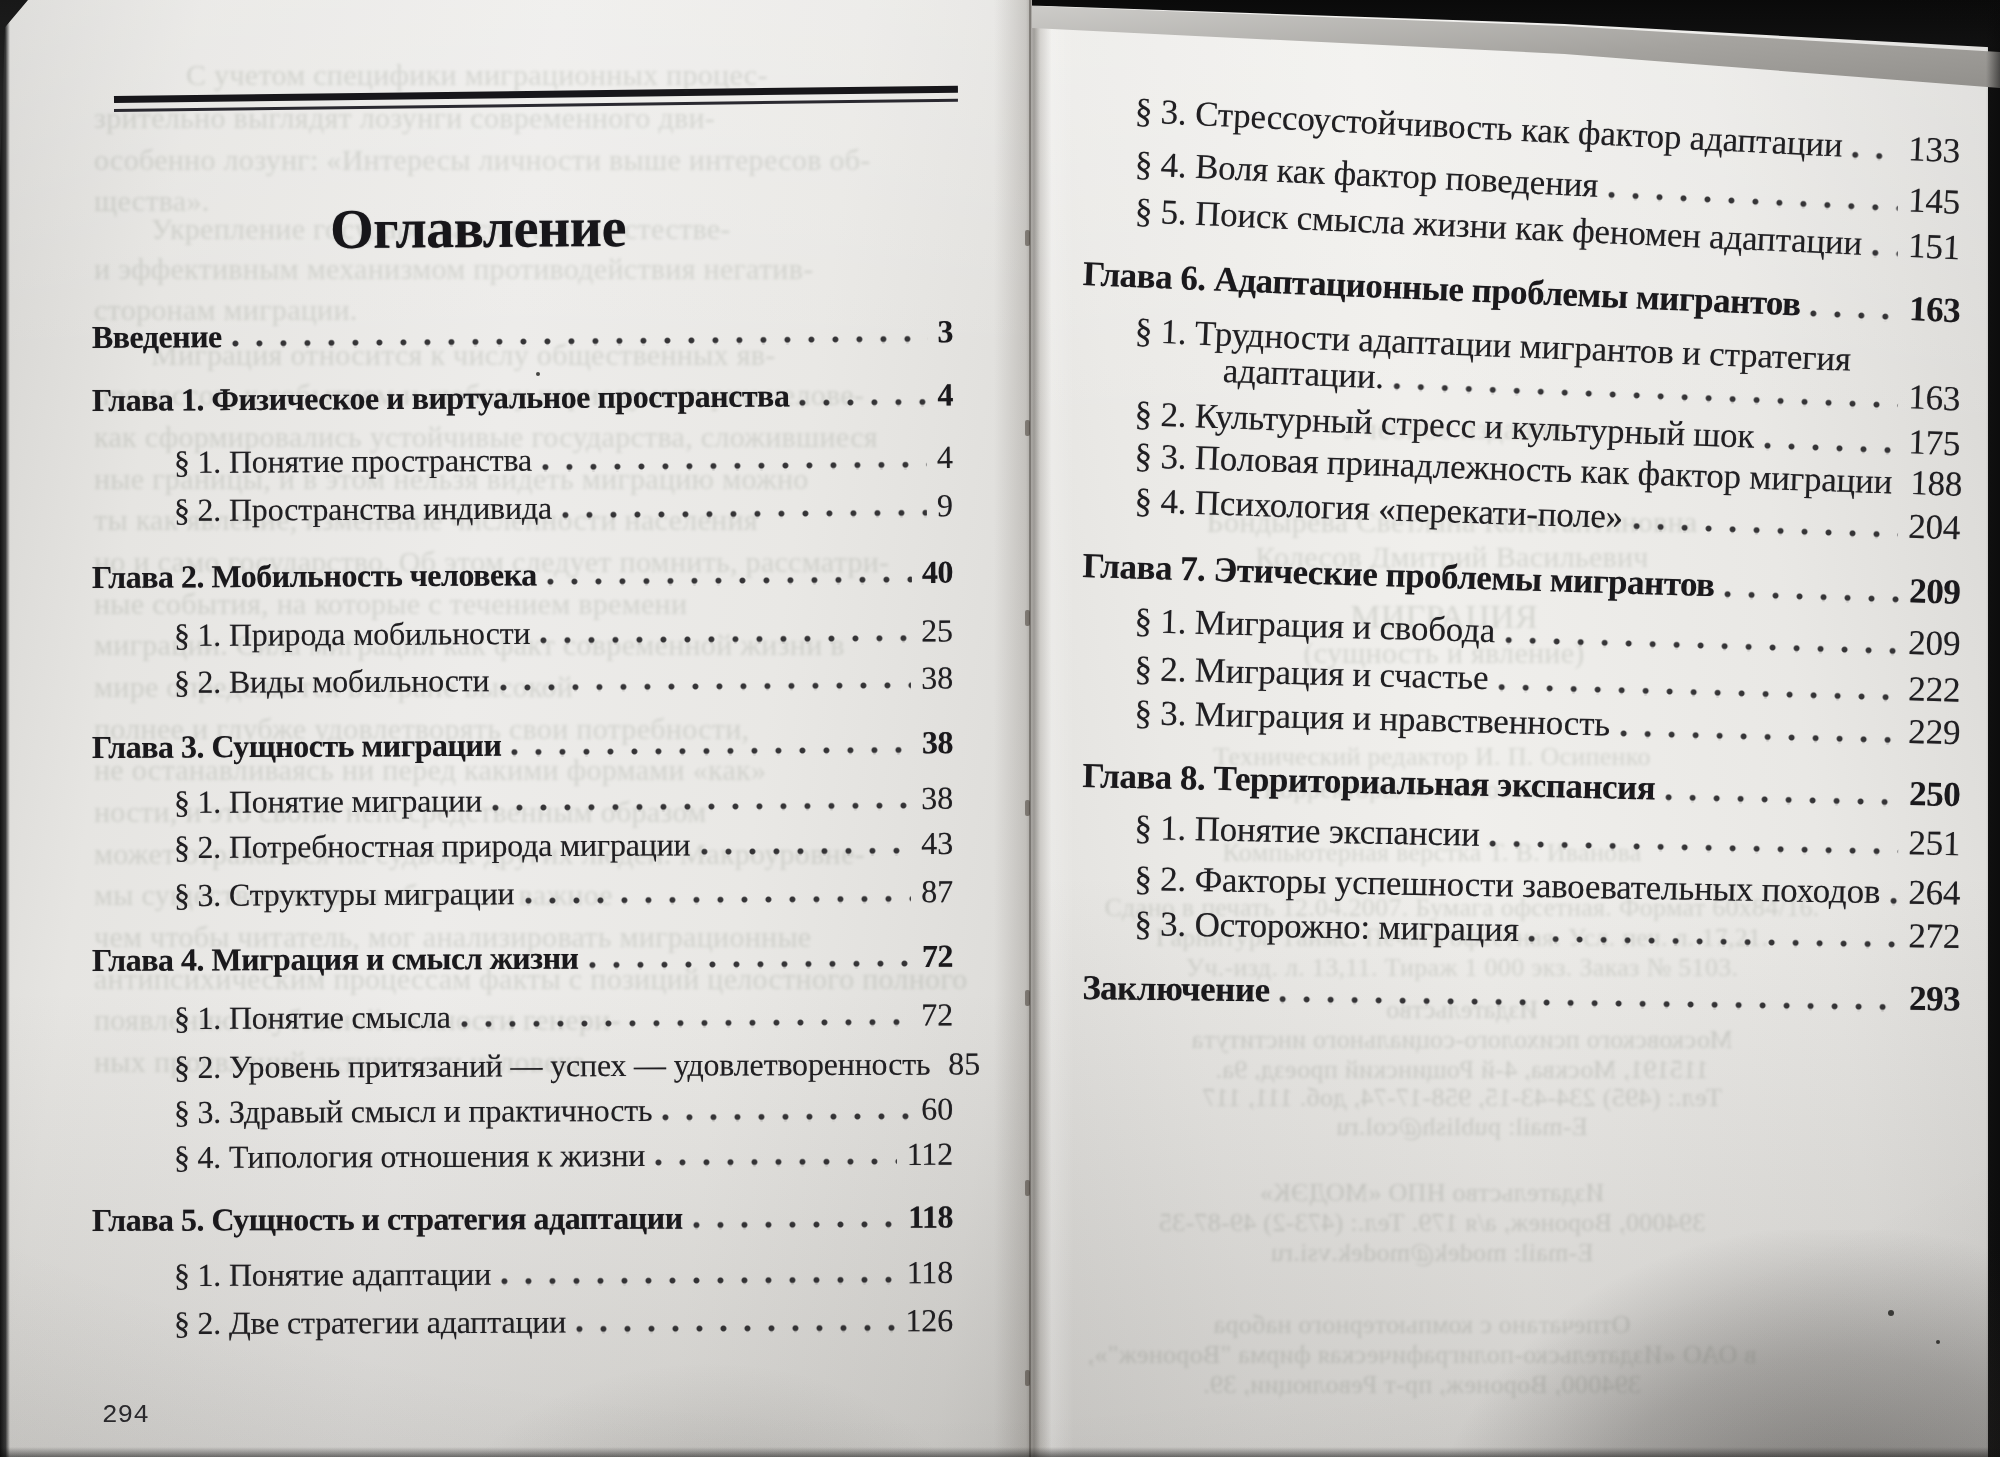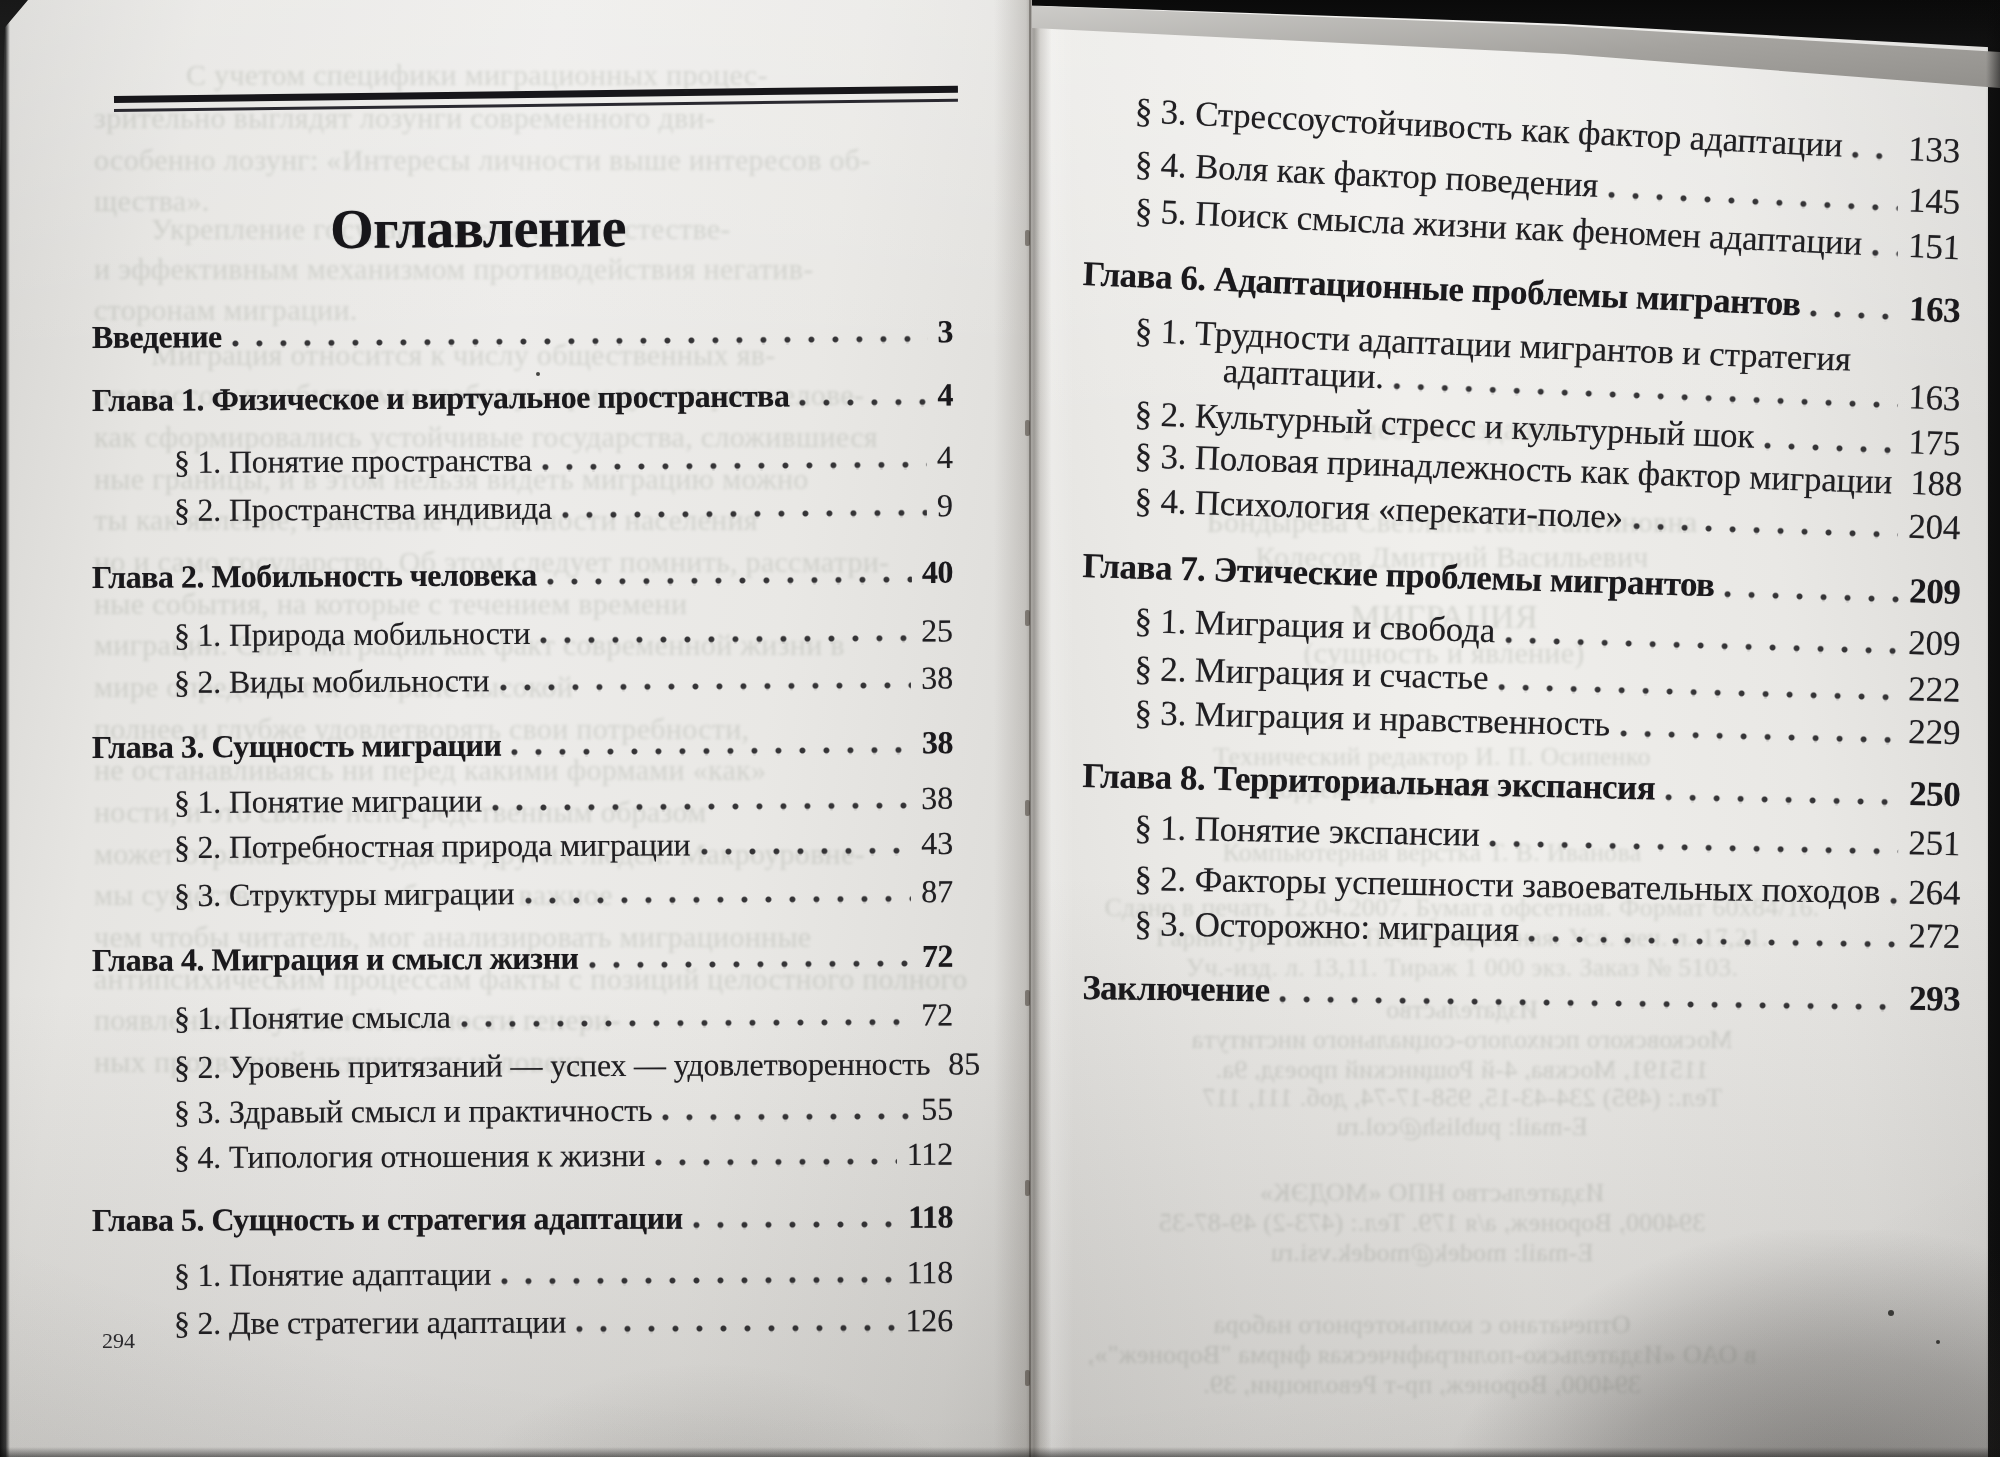--- a/index.html
+++ b/index.html
@@ -36,21 +36,21 @@
   .blob2{position:absolute;left:430px;top:1360px;width:560px;height:200px;
     background:radial-gradient(ellipse at 50% 100%,rgba(60,57,53,.20) 0%,rgba(60,57,53,0) 70%);}
 
   .rule{position:absolute;left:108px;width:844px;background:#17161a;transform:rotate(-0.7deg);transform-origin:left center;}
   .rule-thick{top:96px;height:7px;}
   .rule-thin{top:109px;height:3px;background:#2a2930;}
 
   .toc-title{position:absolute;left:86px;width:772px;top:196px;text-align:center;
     font-size:56px;font-weight:700;color:#17161a;letter-spacing:-0.5px;
     text-shadow:0 0 1px rgba(20,20,24,.5);transform:rotate(-0.4deg);z-index:3;}
-  .folio{position:absolute;left:96px;top:1328px;font-size:22px;color:#2a292c;z-index:3;}
+  .folio{position:absolute;left:96px;top:1400px;font-size:26px;color:#2a292c;z-index:3;font-family:Liberation Mono, monospace;}
 
   .toc{position:absolute;inset:0;z-index:2;}
   .row{position:absolute;display:flex;align-items:flex-start;white-space:nowrap;
     line-height:40px;height:40px;color:#201f22;letter-spacing:-0.2px;
     text-shadow:0 0 .7px rgba(25,23,26,.45);transform-origin:left bottom;}
   .row.b{font-weight:700;letter-spacing:-0.5px;color:#1a191c;}
   .lbl{flex:0 0 auto;}
   .leader{flex:1 1 auto;min-width:0;height:100%;margin:0 10px 0 8px;
     background-image:radial-gradient(circle at 3.5px 3.5px,rgba(28,27,30,.88) 2.4px,rgba(28,27,30,0) 3.5px);
     background-size:24px 8px;background-repeat:repeat-x;background-position:left 2px bottom 8px;}
@@ -138,21 +138,21 @@
           <span class="num">72</span>
         </div>
         <div class="row" style="left: 168px; top: 1047px; width: 779px; font-size: 32px; height: 40px; line-height: 40px; transform: rotate(-0.26deg);">
           <span class="lbl">§ 2. Уровень притязаний — успех — удовлетворенность</span>
           <span class="leader"></span>
           <span class="num">85</span>
         </div>
         <div class="row" style="left: 168px; top: 1092px; width: 779px; font-size: 32px; height: 40px; line-height: 40px; transform: rotate(-0.25deg);">
           <span class="lbl">§ 3. Здравый смысл и практичность</span>
           <span class="leader"></span>
-          <span class="num">55</span>
+          <span class="num">60</span>
         </div>
         <div class="row" style="left: 168px; top: 1137px; width: 779px; font-size: 32px; height: 40px; line-height: 40px; transform: rotate(-0.24deg);">
           <span class="lbl">§ 4. Типология отношения к жизни</span>
           <span class="leader"></span>
           <span class="num">112</span>
         </div>
         <div class="row b" style="left: 86px; top: 1200px; width: 861px; font-size: 32px; height: 40px; line-height: 40px; transform: rotate(-0.23deg);">
           <span class="lbl">Глава 5. Сущность и стратегия адаптации</span>
           <span class="leader"></span>
           <span class="num">118</span>

